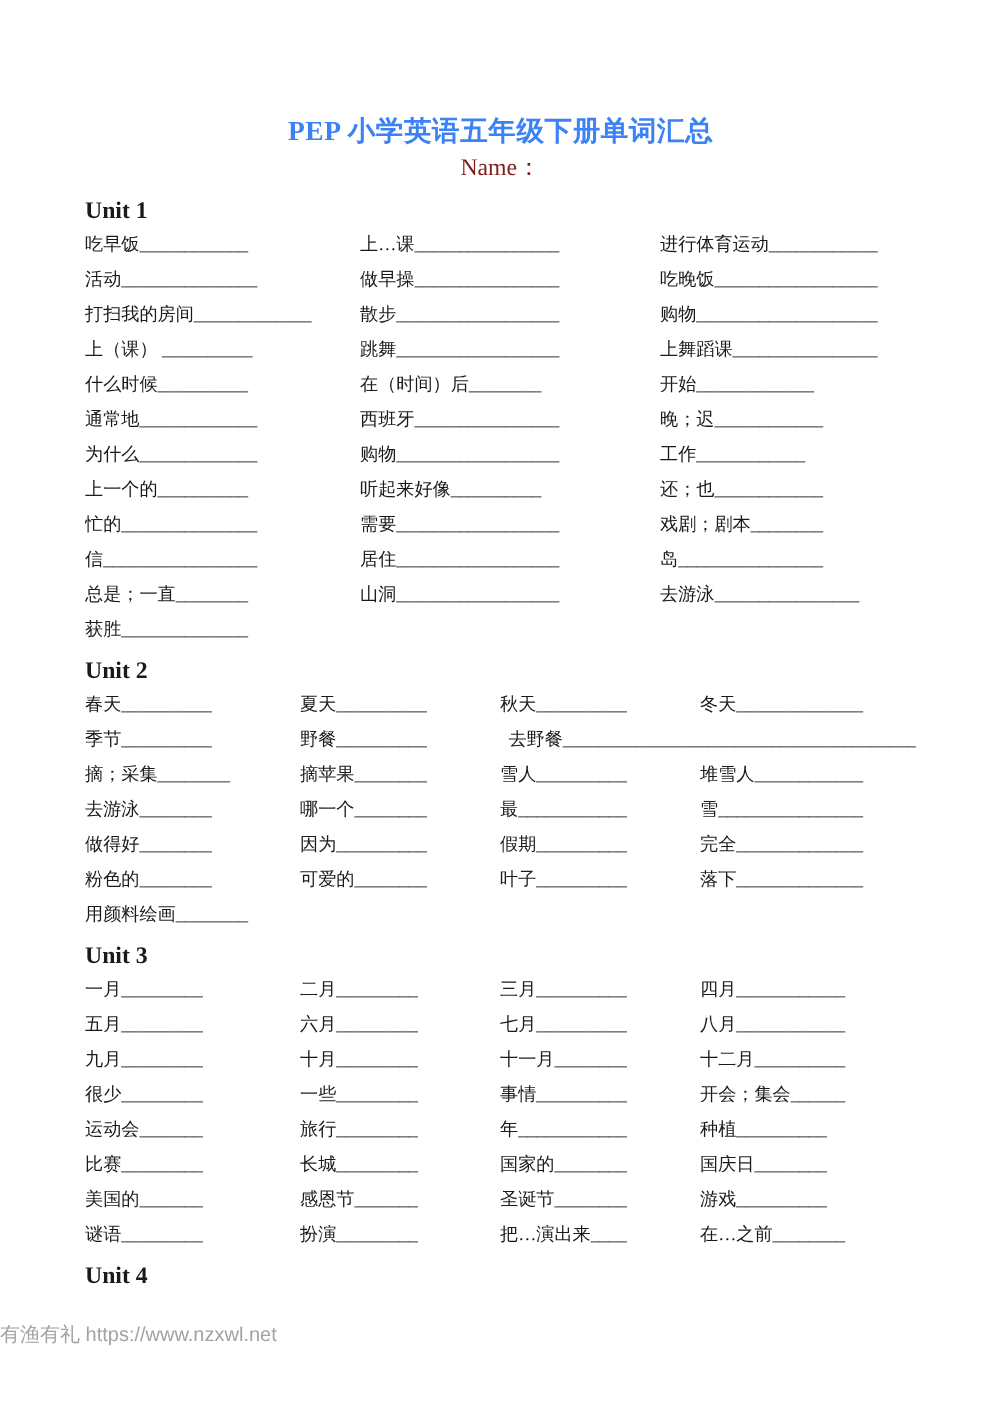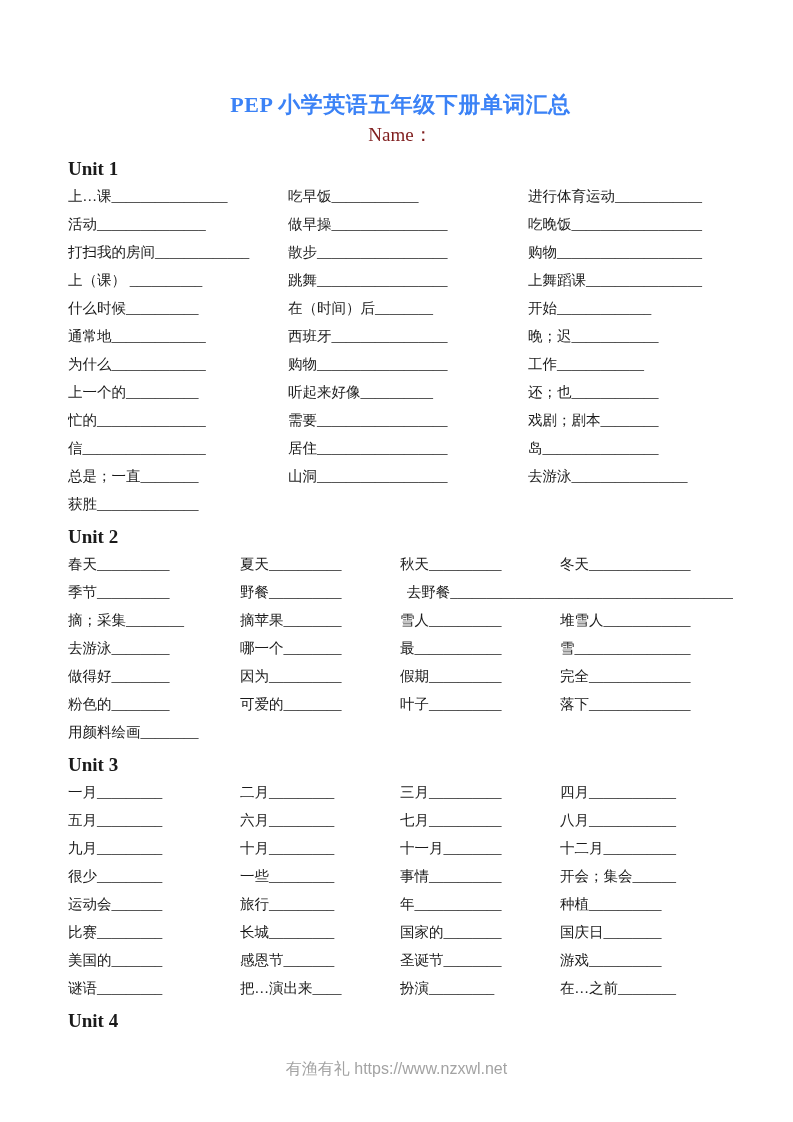--- a/index.html
+++ b/index.html
@@ -42,39 +42,39 @@
     font-size: 14.5px;
     line-height: 28px;
     white-space: nowrap;
     overflow: hidden;
     color: #1a1a1a;
   }
   .footer {
     position: absolute;
     top: 1056px;
     left: 0; right: 0;
-    text-align: center;
+    text-align: left;
     font-family: "Liberation Sans", "DejaVu Sans", sans-serif;
     font-size: 16px;
     line-height: 26px;
     color: #a3a3a3;
   }
 </style>
 </head>
 <body>
 
 <div class="page">
   <h1 class="doc-title" style="color: #3b82f6;">PEP 小学英语五年级下册单词汇总</h1>
   <div class="name-line">Name：</div>
   <div id="units">
       <section class="unit">
         <h2 class="unit-heading">Unit 1</h2>
         <div class="unit-grid cols-3">
+          <div class="word-item">吃早饭____________</div>
           <div class="word-item">上…课________________</div>
-          <div class="word-item">吃早饭____________</div>
           <div class="word-item">进行体育运动____________</div>
           <div class="word-item">活动_______________</div>
           <div class="word-item">做早操________________</div>
           <div class="word-item">吃晚饭__________________</div>
           <div class="word-item">打扫我的房间_____________</div>
           <div class="word-item">散步__________________</div>
           <div class="word-item">购物____________________</div>
           <div class="word-item">上（课） __________</div>
           <div class="word-item">跳舞__________________</div>
           <div class="word-item">上舞蹈课________________</div>
@@ -161,22 +161,22 @@
           <div class="word-item">种植__________</div>
           <div class="word-item">比赛_________</div>
           <div class="word-item">长城_________</div>
           <div class="word-item">国家的________</div>
           <div class="word-item">国庆日________</div>
           <div class="word-item">美国的_______</div>
           <div class="word-item">感恩节_______</div>
           <div class="word-item">圣诞节________</div>
           <div class="word-item">游戏__________</div>
           <div class="word-item">谜语_________</div>
+          <div class="word-item">扮演_________</div>
           <div class="word-item">把…演出来____</div>
-          <div class="word-item">扮演_________</div>
           <div class="word-item">在…之前________</div>
         </div>
       </section>
       <section class="unit">
         <h2 class="unit-heading">Unit 4</h2>
       </section>
     </div>
   <div class="footer" style="color: rgb(163, 163, 163);">有渔有礼 https://www.nzxwl.net</div>
 </div>
 

